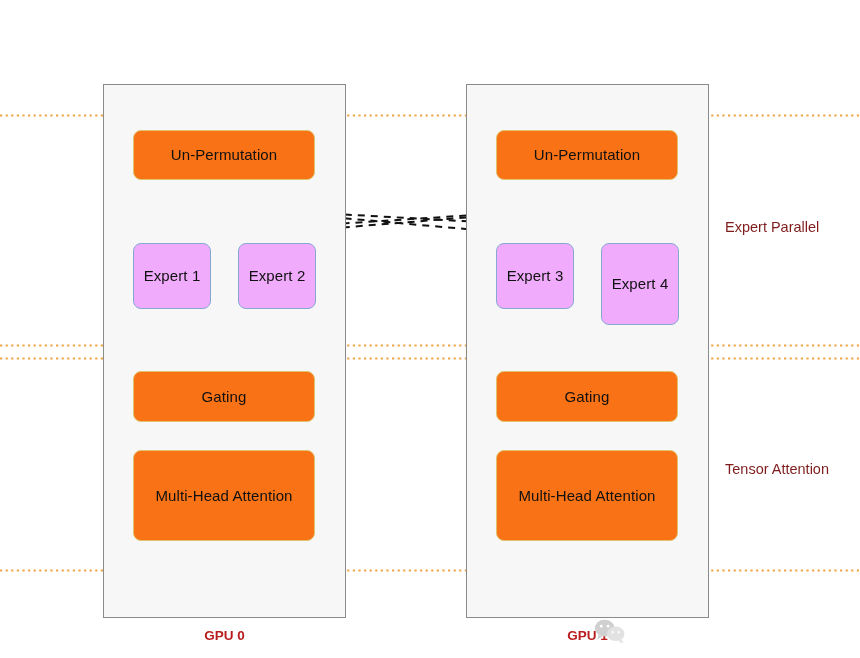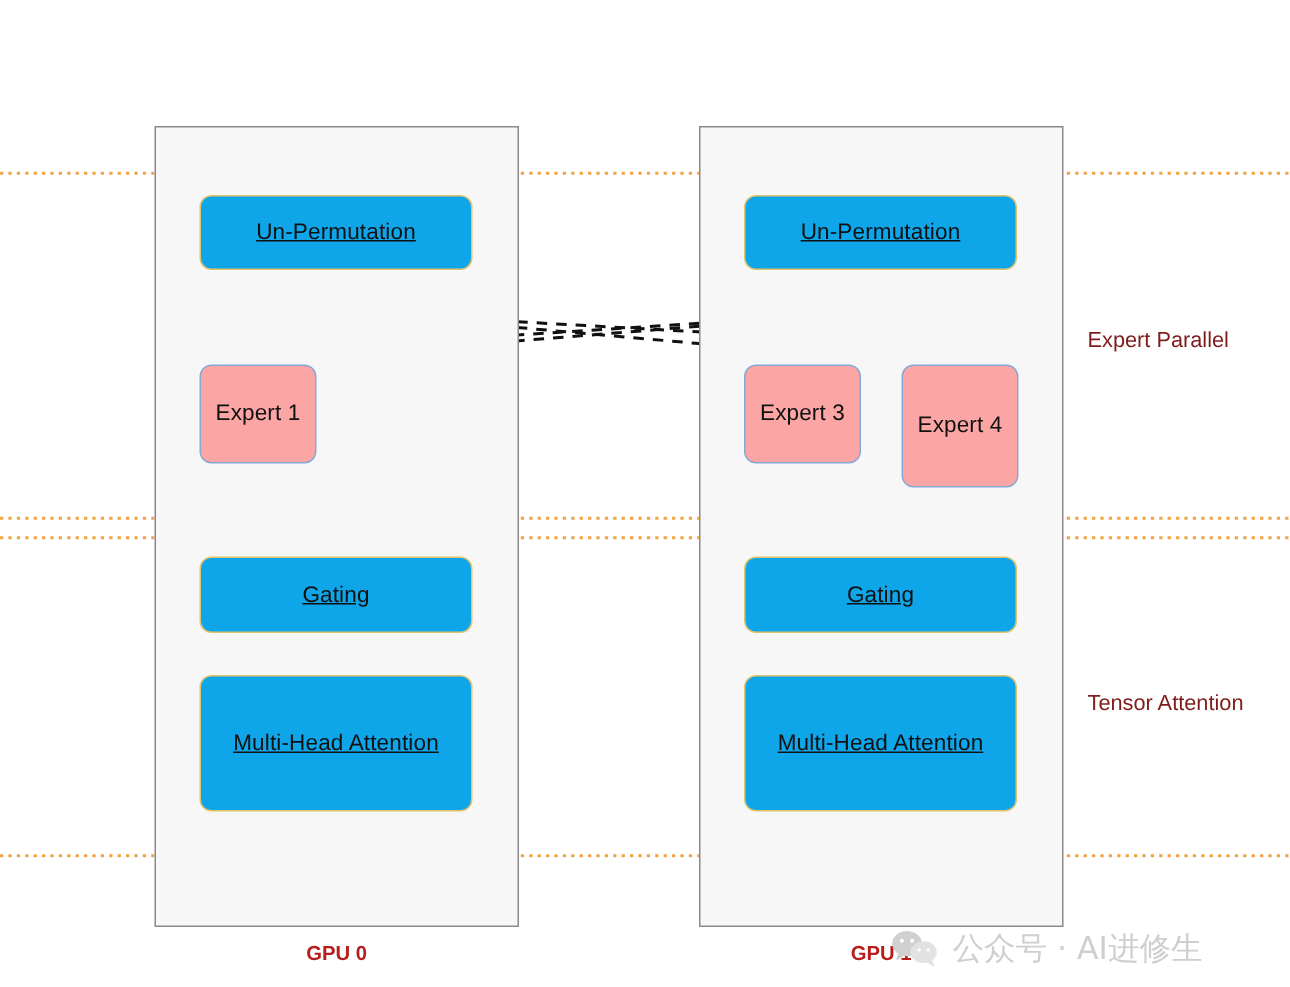--- a/index.html
+++ b/index.html
@@ -34,26 +34,25 @@
     align-items: center;
     justify-content: center;
     font-size: 15px;
     color: #111111;
     border-radius: 8px;
     text-align: center;
     line-height: 1.2;
     letter-spacing: 0.1px;
   }
   .box-yellow {
-    background: #0ea5e9;
+    background: #f97316;
     border: 1.4px solid #e0c36a;
-    text-decoration: underline;
   }
   .box-blue {
-    background: #fca5a5;
+    background: #f0abfc;
     border: 1.4px solid #86a9d4;
   }
   .gpu-panel {
     position: absolute;
     box-sizing: border-box;
     background: #f7f7f7;
     border: 1.6px solid #8a8a8a;
   }
   .gpu-label {
     position: absolute;
@@ -145,20 +144,21 @@
       <path d="M 583 208 L 262 234"></path>
     </g>
   </svg>
 
   <div class="gpu-panel" style="left:103px; top:84px; width:243px; height:534px;"></div>
 
   <div class="node-box box-yellow" style="left:133px; top:130px; width:182px; height:50px;">Un-Permutation</div>
 
   <div class="node-box box-blue" style="left:133px; top:243px; width:78px; height:66px;">Expert 1</div>
 
+  <div class="node-box box-blue" style="left:238px; top:243px; width:78px; height:66px;">Expert 2</div>
 
   <div class="node-box box-yellow" style="left:133px; top:371px; width:182px; height:51px;">Gating</div>
 
   <div class="node-box box-yellow" style="left:133px; top:450px; width:182px; height:91px;">Multi-Head Attention</div>
 
   <div class="gpu-label" style="left:103px; top:628px; width:243px;">GPU 0</div>
 
   <div class="gpu-panel" style="left:466px; top:84px; width:243px; height:534px;"></div>
 
   <div class="node-box box-yellow" style="left:496px; top:130px; width:182px; height:50px;">Un-Permutation</div>
@@ -183,16 +183,15 @@
         <ellipse cx="14" cy="12.5" rx="13" ry="11" fill="#d0d0d0"></ellipse>
         <path d="M6 21 L4.5 27.5 L11 23.5 Z" fill="#d0d0d0"></path>
         <circle cx="9.5" cy="10" r="1.8" fill="#ffffff"></circle>
         <circle cx="18.5" cy="10" r="1.8" fill="#ffffff"></circle>
         <ellipse cx="28.5" cy="20" rx="11.5" ry="9.5" fill="#e2e2e2"></ellipse>
         <path d="M36 27 L38.5 33 L32 29.5 Z" fill="#e2e2e2"></path>
         <circle cx="24.5" cy="18" r="1.5" fill="#ffffff"></circle>
         <circle cx="32.5" cy="18" r="1.5" fill="#ffffff"></circle>
       </svg>
     </span>
-    <span class="watermark-text">公众号 · AI进修生</span>
   </div>
 
 </div>
 
 </body></html>

